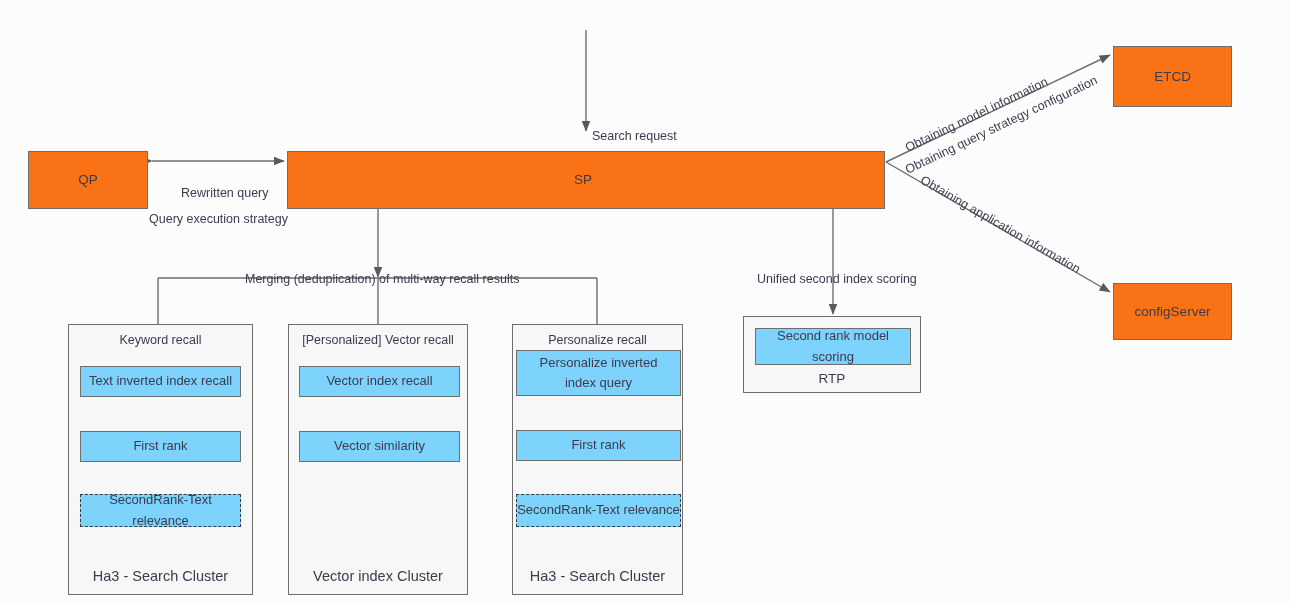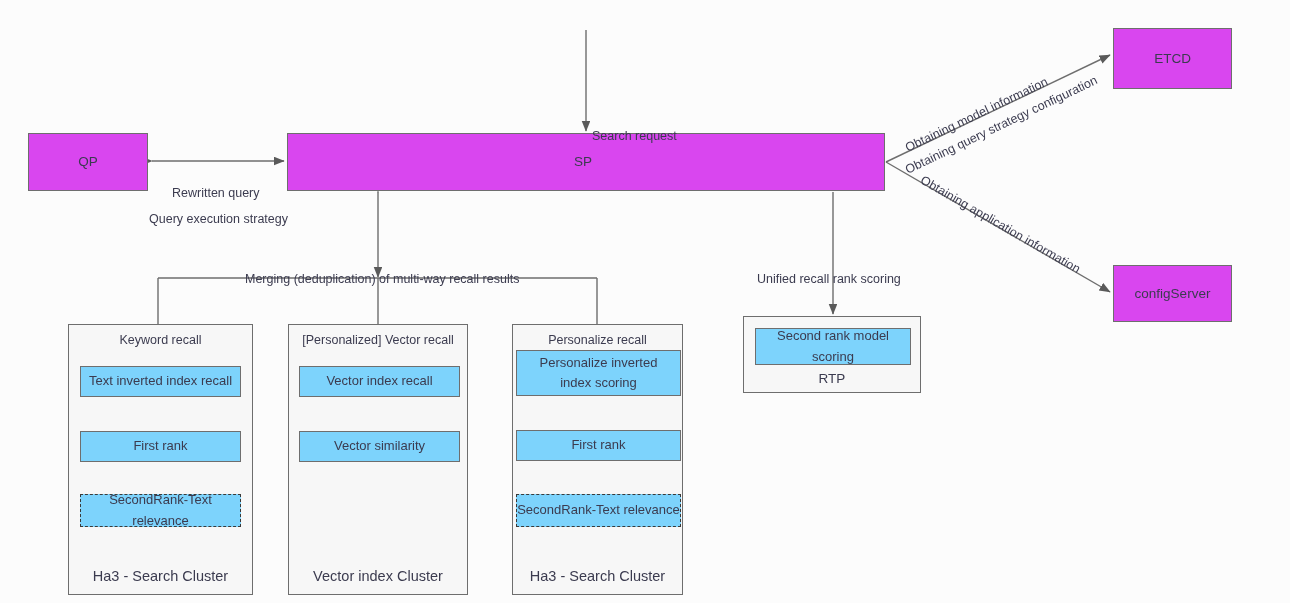--- a/index.html
+++ b/index.html
@@ -8,28 +8,29 @@
     width:1290px;height:603px;
     background:#fcfcfc;
     font-family:"Liberation Sans",sans-serif;
     color:#3b3b4f;
     overflow:hidden;
   }
   svg#wires{position:absolute;left:0;top:0;width:1290px;height:603px;pointer-events:none;}
   .node{
     position:absolute;
     box-sizing:border-box;
-    background:#d946ef;
+    background:#f97316;
     border:1.5px solid #6e6e6e;
     display:flex;
     align-items:center;
     justify-content:center;
     text-align:right;
     font-size:13.5px;
     line-height:1.45;
+    margin-top:18px;
   }
   .cluster{
     position:absolute;
     box-sizing:border-box;
     background:#f7f7f7;
     border:1.5px solid #6e6e6e;
   }
   .cluster-title{
     position:absolute;left:0;right:0;top:8px;
     text-align:center;font-size:12.5px;color:#3b3b4f;
@@ -152,40 +153,40 @@
     <div class="inner" style="left:10px;top:106px;width:161px;height:31px;">
       <span>Vector similarity</span>
     </div>
     <div class="cluster-footer">Vector index Cluster</div>
   </div>
 
   <div class="cluster" style="left:512px;top:324px;width:171px;height:271px;">
     <div class="cluster-title">Personalize recall</div>
     <div class="inner twoline" style="left:3px;top:25px;width:165px;height:46px;">
       <span>Personalize inverted</span>
-      <span>index scoring</span>
+      <span>index query</span>
     </div>
     <div class="inner" style="left:3px;top:105px;width:165px;height:31px;">
       <span>First rank</span>
     </div>
     <div class="inner dashed" style="left:3px;top:169px;width:165px;height:33px;">
       <span>SecondRank-Text relevance</span>
     </div>
     <div class="cluster-footer">Ha3 - Search Cluster</div>
   </div>
 
   <div class="edge-label" style="left:592px;top:85px;">Search request</div>
 
-  <div class="edge-label" style="left:172px;top:142px;">Rewritten query</div>
+  <div class="edge-label" style="left:181px;top:142px;">Rewritten query</div>
 
   <div class="edge-label" style="left:149px;top:168px;">Query execution strategy</div>
 
   <div class="edge-label" style="left:245px;top:228px;">Merging (deduplication) of multi-way recall results</div>
 
-  <div class="edge-label" style="left:757px;top:228px;">Unified recall rank scoring</div>
+  <div class="edge-label" style="left:757px;top:228px;">Unified second index scoring</div>
 
   <div class="rot-label" style="left:903px;top:142px;transform:rotate(-25.5deg);">Obtaining model information</div>
 
   <div class="rot-label" style="left:903px;top:164px;transform:rotate(-25.5deg);">Obtaining query strategy configuration</div>
 
   <div class="rot-label" style="left:925px;top:173px;transform:rotate(30deg);">Obtaining application information</div>
 
 </div>
 
 </body></html>

